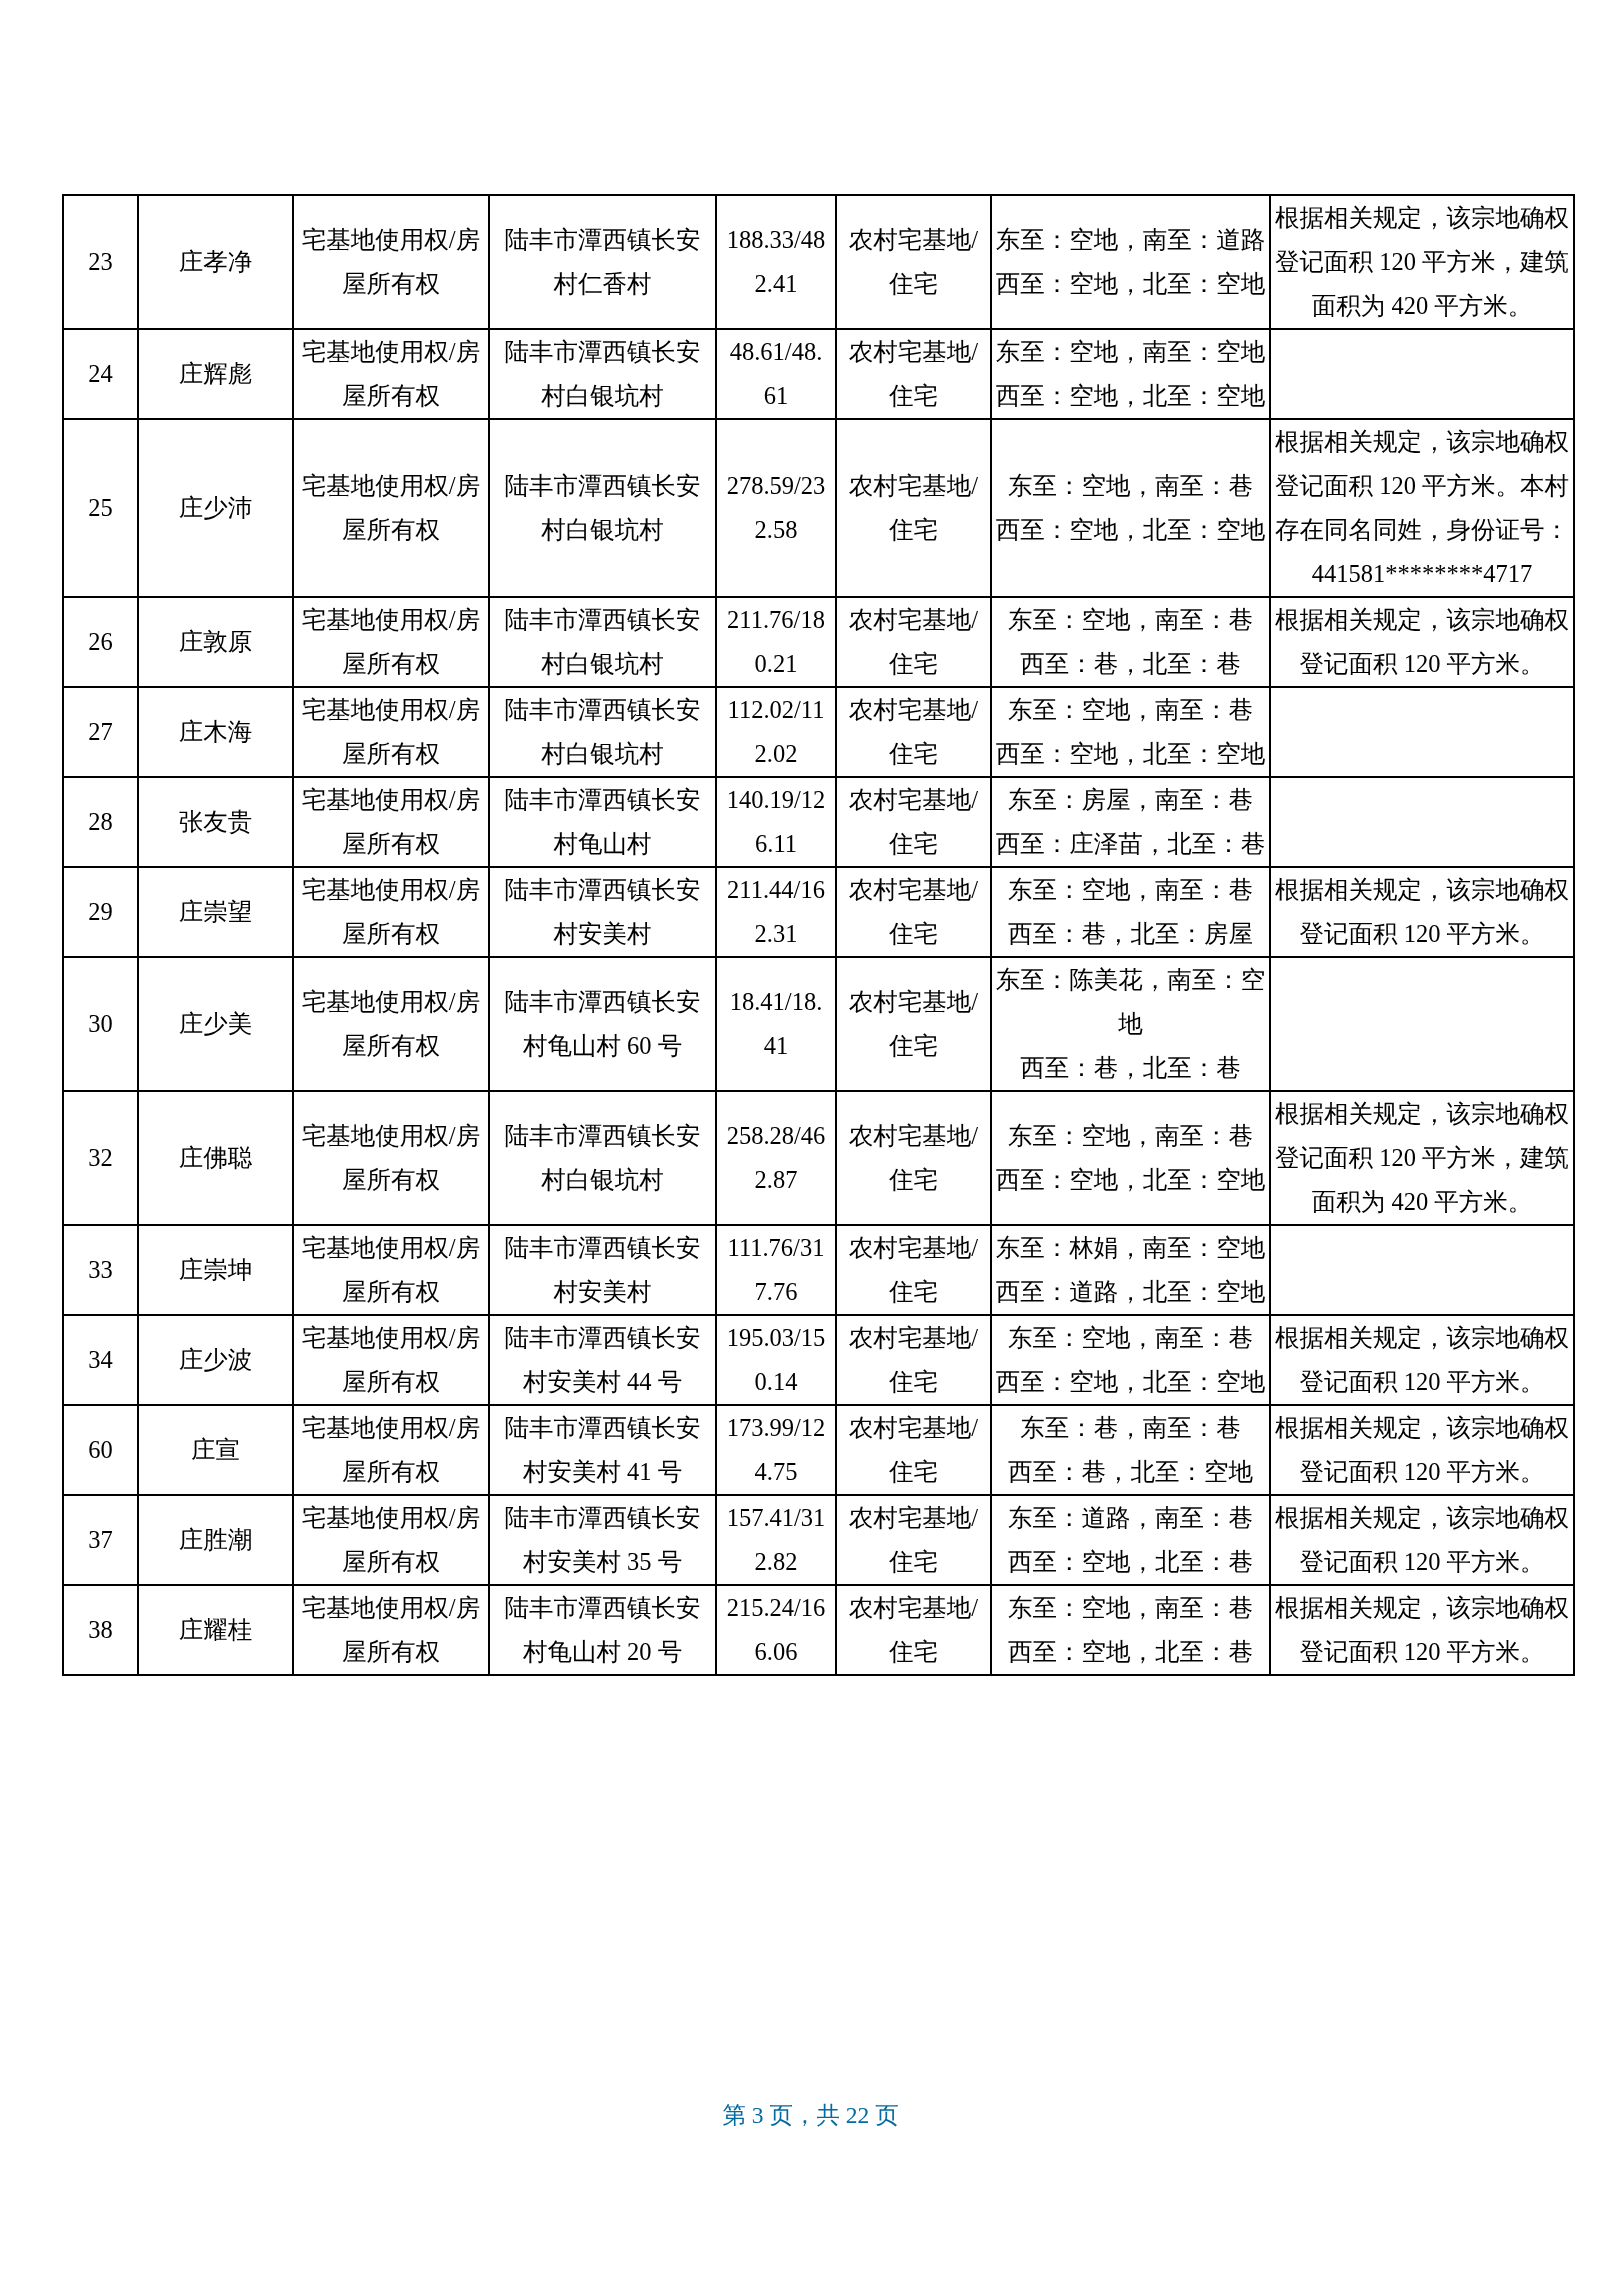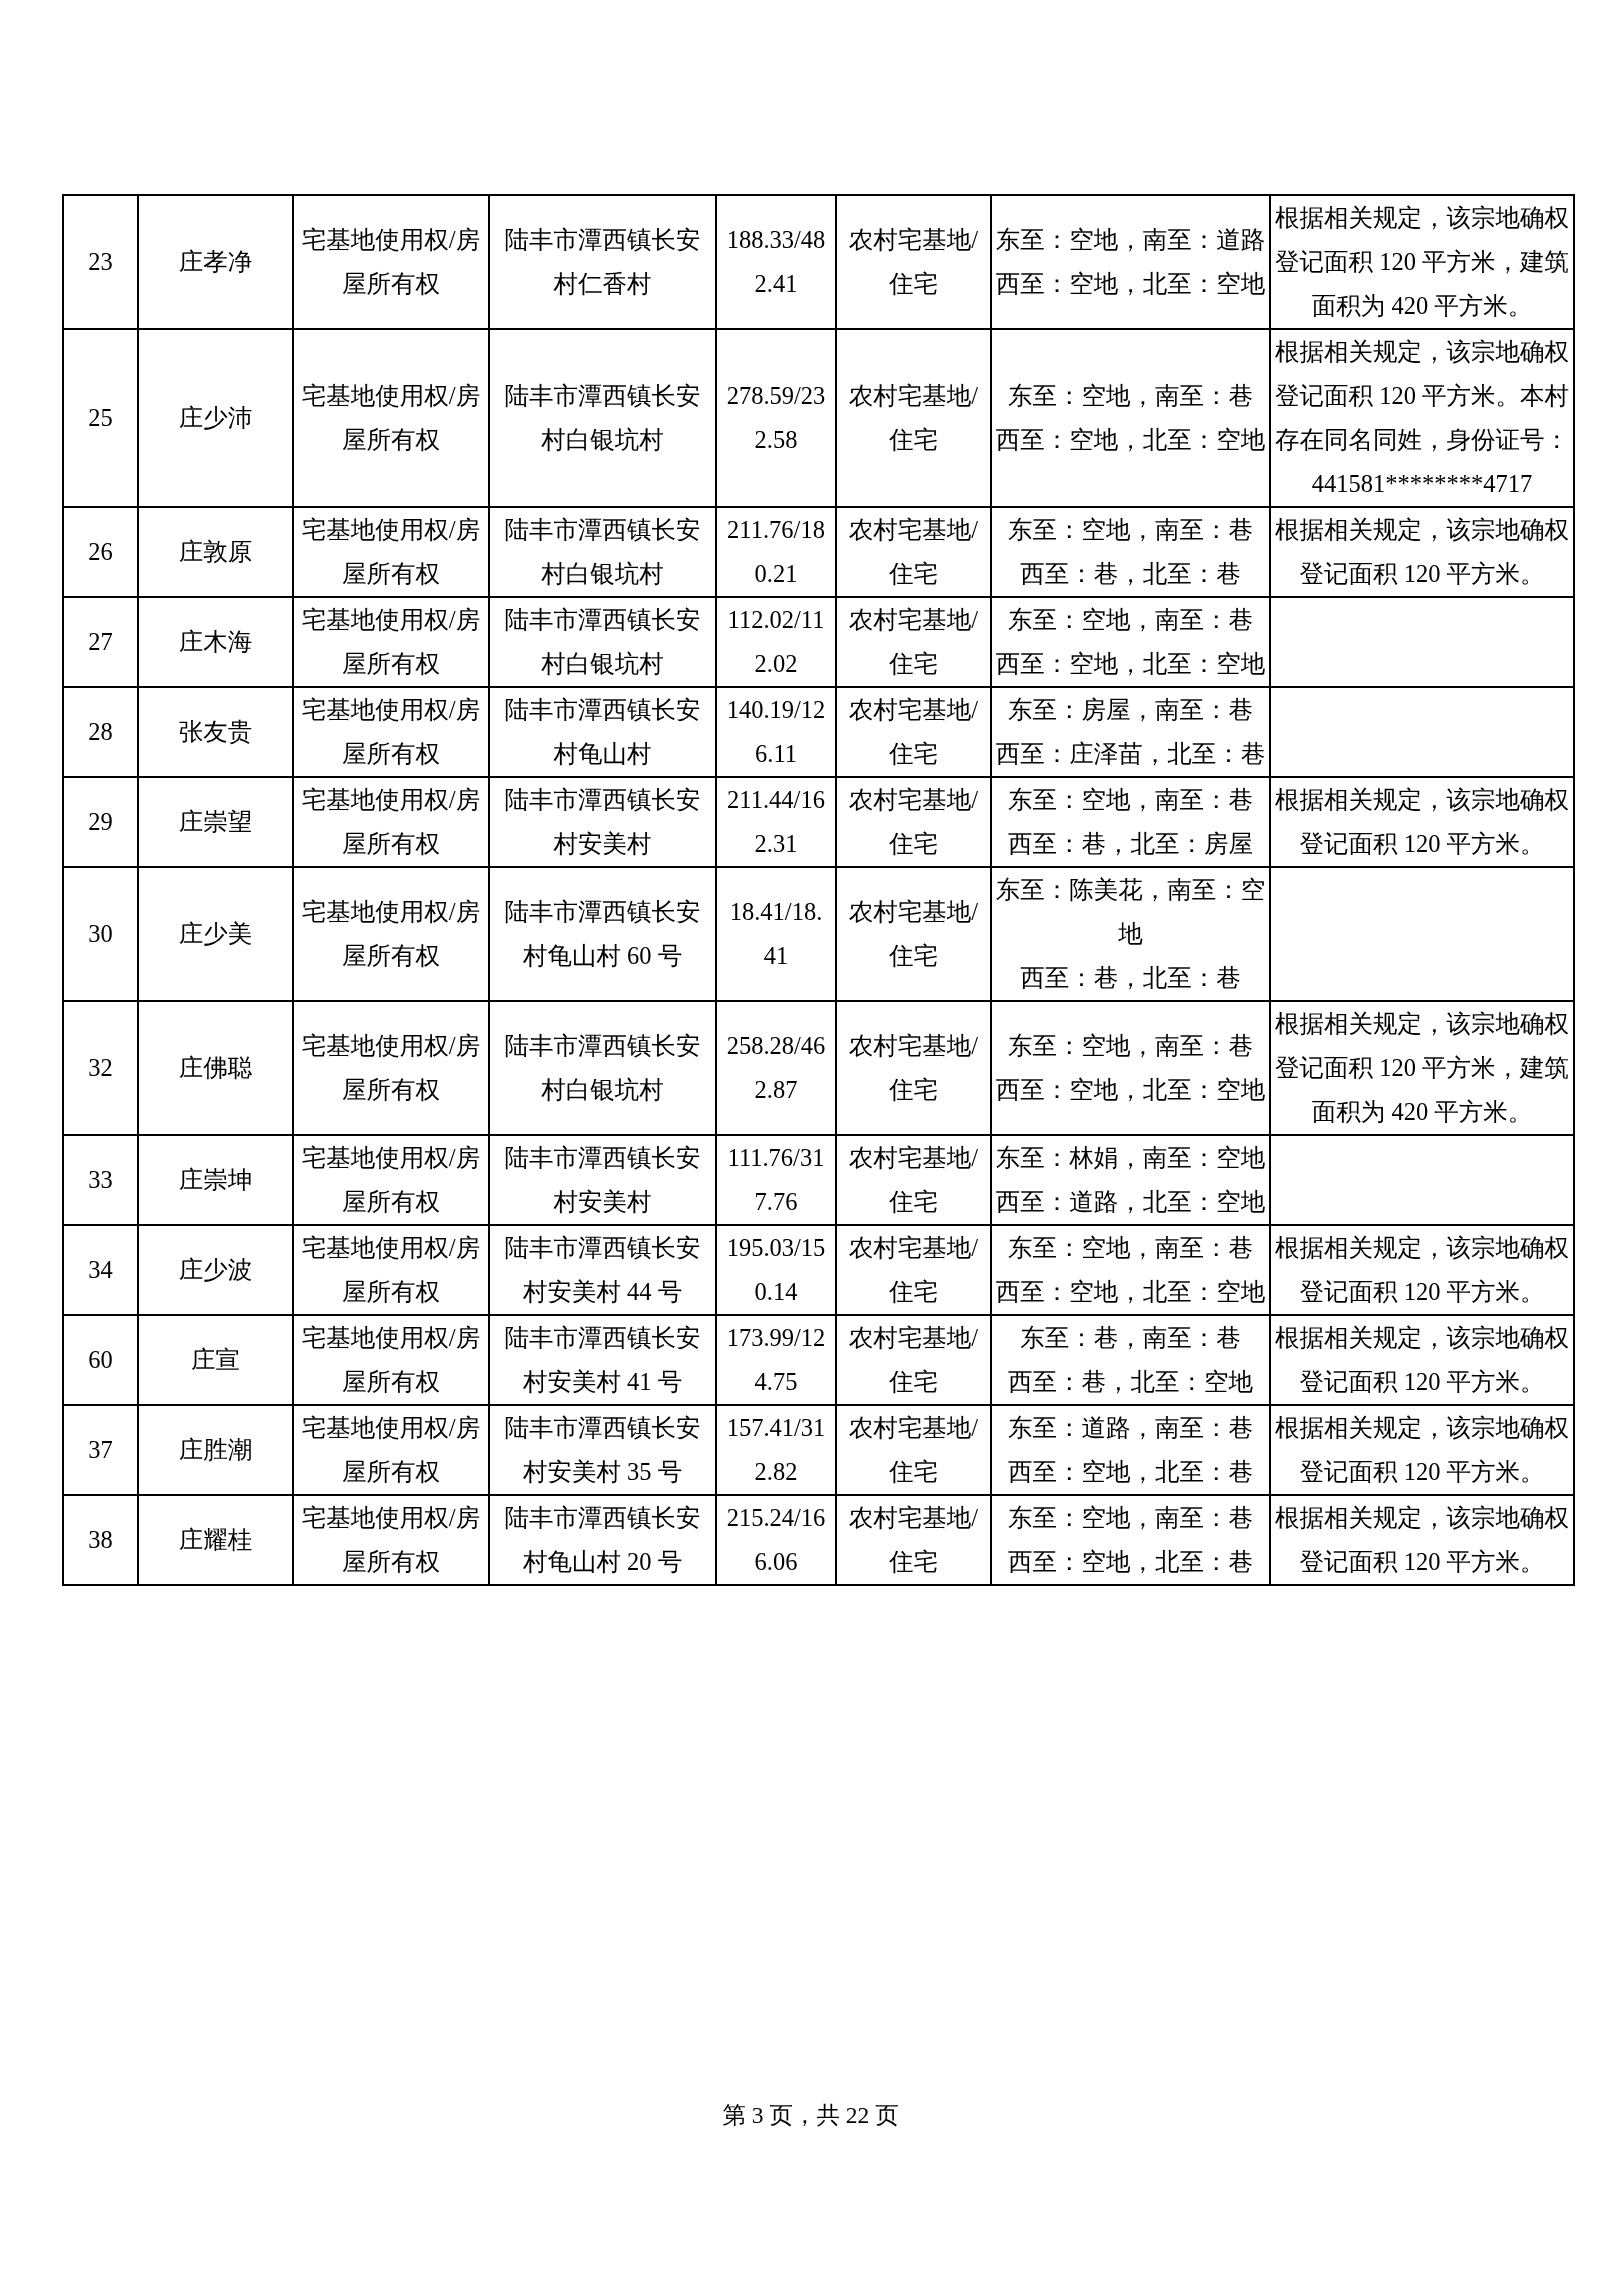--- a/index.html
+++ b/index.html
@@ -41,21 +41,21 @@
     word-break: break-all;
   }
   .page-footer {
     position: absolute;
     top: 2100px;
     left: 0;
     width: 100%;
     text-align: center;
     font-size: 23.5px;
     line-height: 31px;
-    color: #000000;
+    color: #0369a1;
   }
 </style>
 </head>
 <body>
 
 <div class="doc-page">
 
   <table class="land-table">
     <colgroup>
       <col style="width:75px">
@@ -79,20 +79,35 @@
 2.41</td>
       <td>农村宅基地/
 住宅</td>
       <td>东至：空地，南至：道路
 西至：空地，北至：空地</td>
       <td>根据相关规定，该宗地确权
 登记面积 120 平方米，建筑
 面积为 420 平方米。</td>
     </tr>
         <tr>
+      <td>24</td>
+      <td>庄辉彪</td>
+      <td>宅基地使用权/房
+屋所有权</td>
+      <td>陆丰市潭西镇长安
+村白银坑村</td>
+      <td>48.61/48.
+61</td>
+      <td>农村宅基地/
+住宅</td>
+      <td>东至：空地，南至：空地
+西至：空地，北至：空地</td>
+      <td></td>
+    </tr>
+        <tr>
       <td>25</td>
       <td>庄少沛</td>
       <td>宅基地使用权/房
 屋所有权</td>
       <td>陆丰市潭西镇长安
 村白银坑村</td>
       <td>278.59/23
 2.58</td>
       <td>农村宅基地/
 住宅</td>

